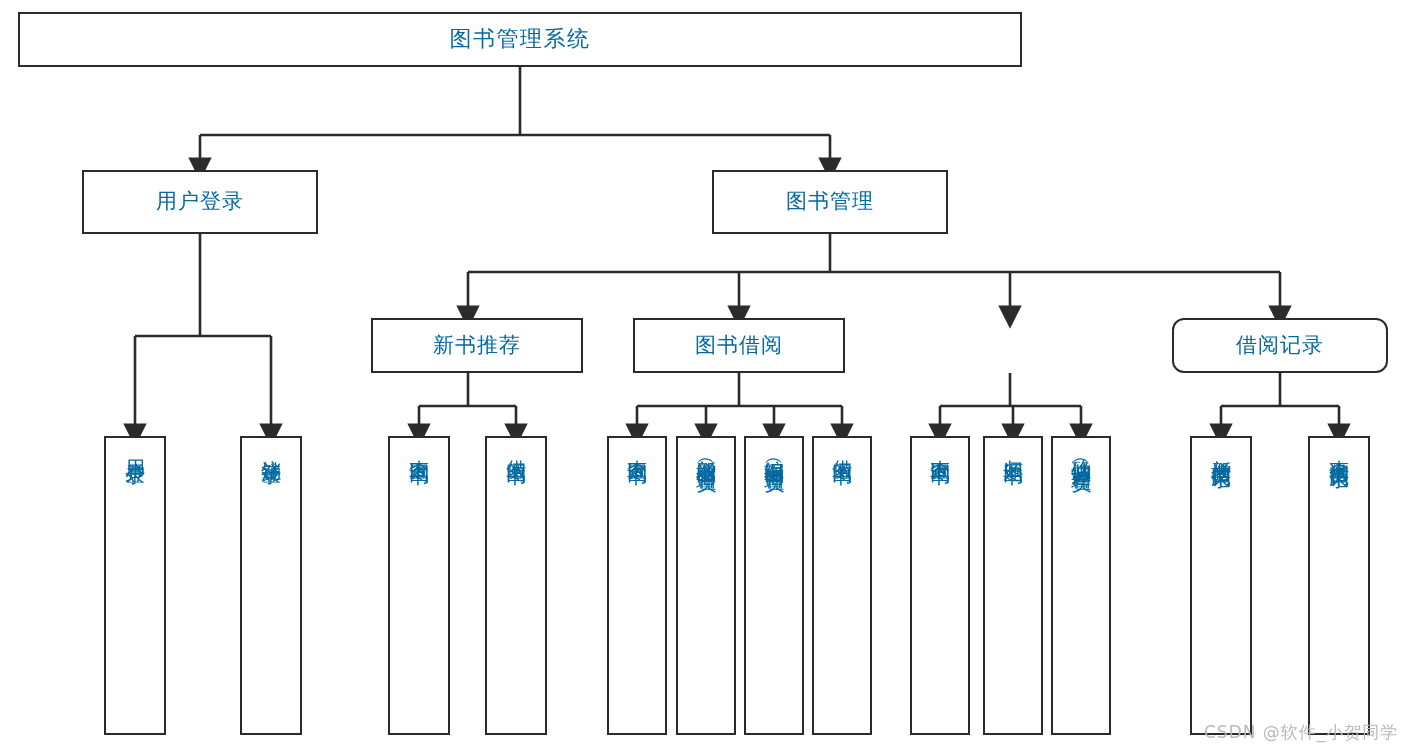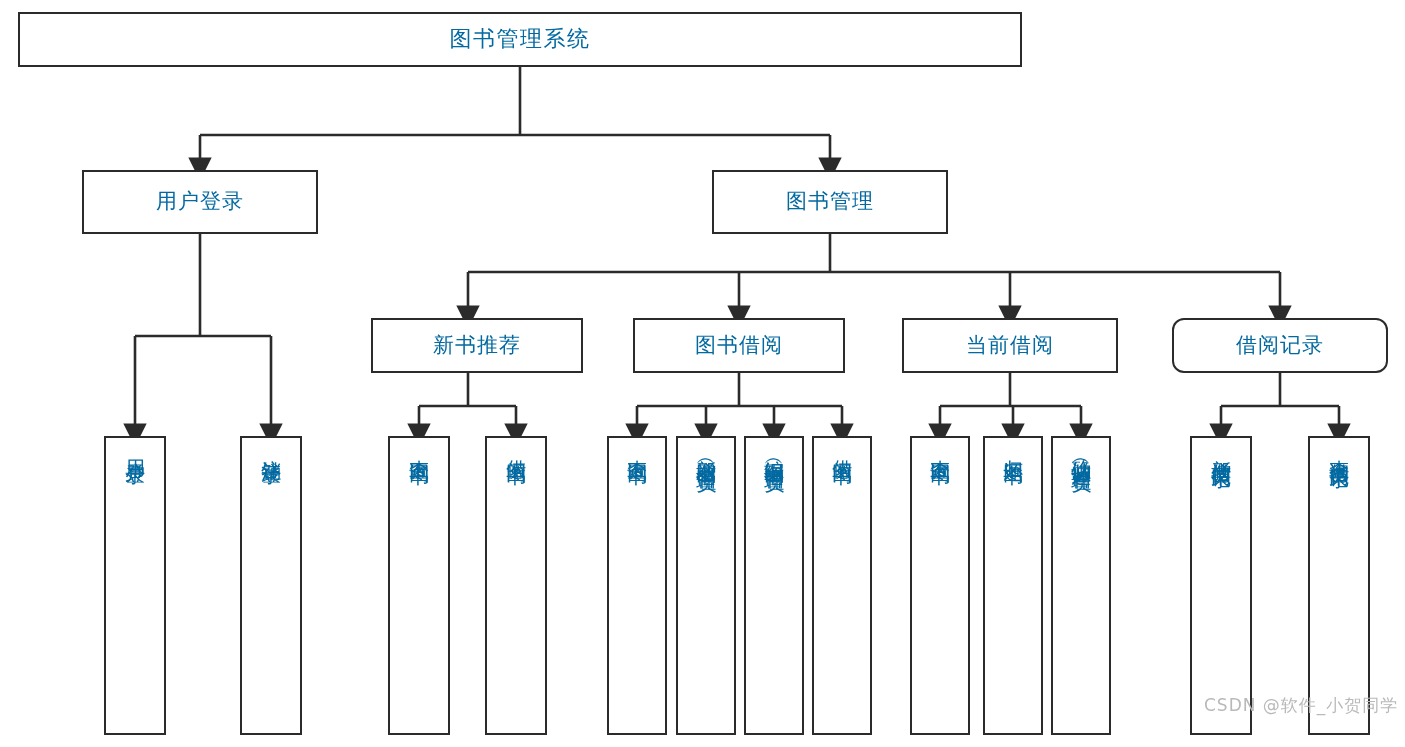--- a/index.html
+++ b/index.html
@@ -91,23 +91,20 @@
   <div class="node h" style="left: 712px; top: 170px; width: 236px; height: 64px;">
     <span class="lbl">图书管理</span>
   </div>
 
   <div class="node h" style="left: 363px; top: 318px; width: 212px; height: 55px; margin-left: 8px;">
     <span class="lbl">新书推荐</span>
   </div>
   <div class="node h" style="left: 633px; top: 318px; width: 212px; height: 55px;">
     <span class="lbl">图书借阅</span>
   </div>
-  <div class="node h" style="left: 902px; top: 318px; width: 216px; height: 55px;">
-    <span class="lbl">当前借阅</span>
-  </div>
   <div class="node h" style="left: 1172px; top: 318px; width: 216px; height: 55px; border-radius: 12px;">
     <span class="lbl">借阅记录</span>
   </div>
 
   <div class="node v" style="left: 104px; top: 436px; width: 62px; height: 299px;">
     <span class="lbl">用户登录</span>
   </div>
   <div class="node v" style="left: 240px; top: 436px; width: 62px; height: 299px;">
     <span class="lbl">注销登录</span>
   </div>
@@ -138,15 +135,15 @@
   <div class="node v" style="left: 1051px; top: 436px; width: 60px; height: 299px;">
     <span class="lbl">确认归还（管理员）</span>
   </div>
   <div class="node v" style="left: 1190px; top: 436px; width: 62px; height: 299px;">
     <span class="lbl">新增借阅记录</span>
   </div>
   <div class="node v" style="left: 1308px; top: 436px; width: 62px; height: 299px;">
     <span class="lbl">查询借阅记录</span>
   </div>
 
-  <div class="watermark" style="left:1192px;top:694px;padding-left:12px;">CSDN @软件_小贺同学</div>
+  <div class="watermark" style="left:1192px;top:721px;padding-left:12px;">CSDN @软件_小贺同学</div>
 
 </div>
 
 </body></html>

